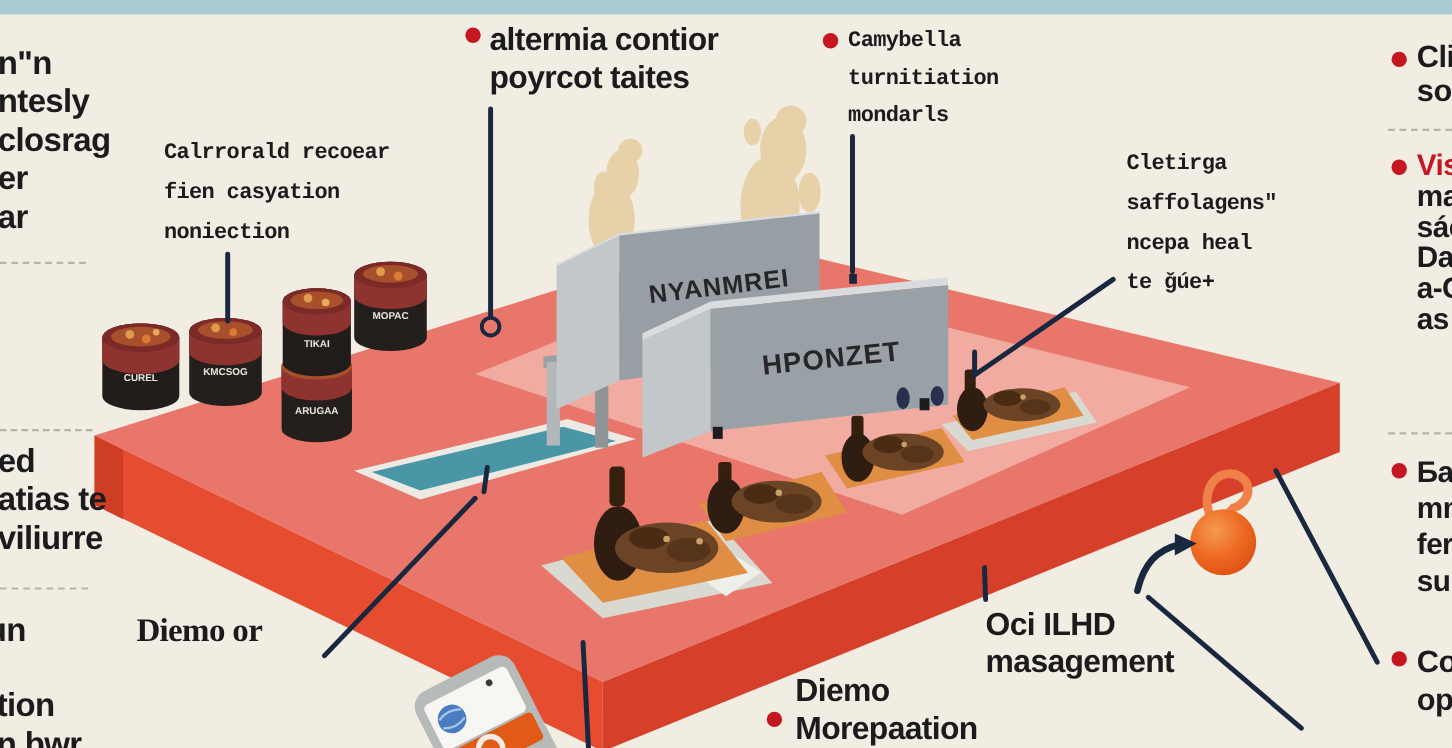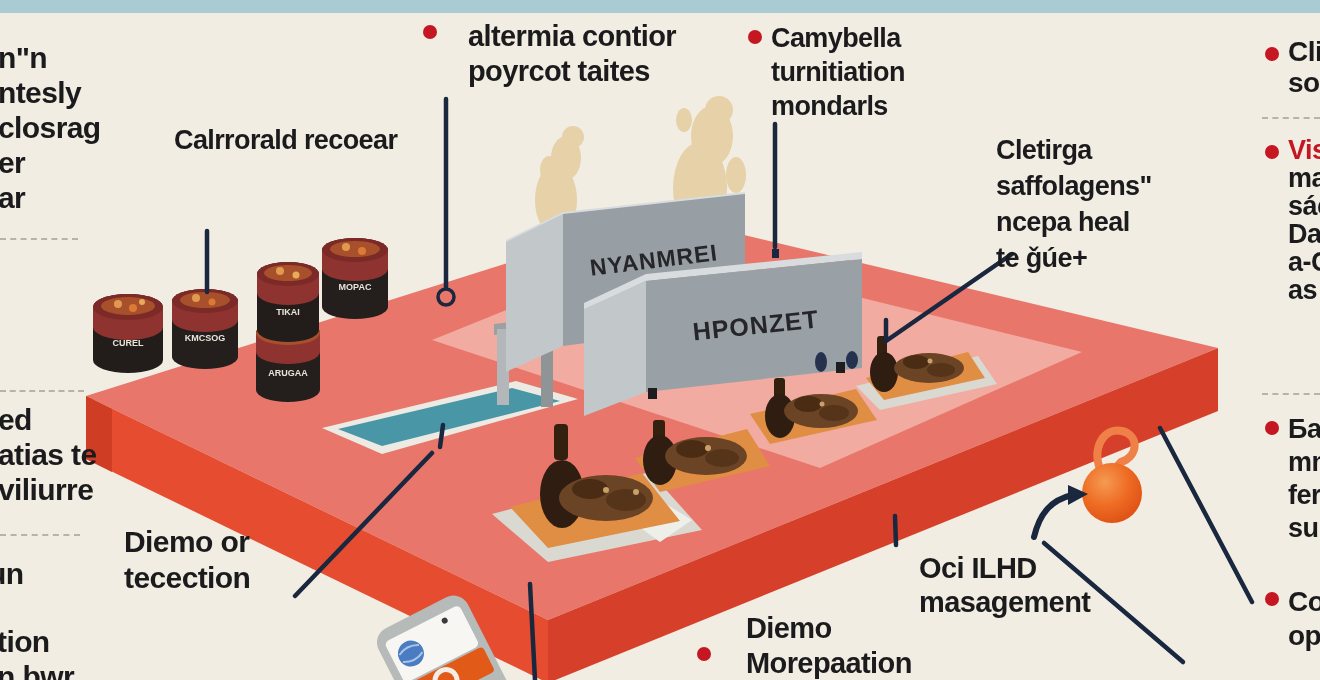--- a/index.html
+++ b/index.html
@@ -5,22 +5,22 @@
   html,body{margin:0;padding:0;}
   body{
     width:1320px;height:680px;position:relative;overflow:hidden;
     background:#f2ede3;
     font-family:"Liberation Sans",sans-serif;
   }
   .topstrip{position:absolute;left:0;top:0;width:1320px;height:13px;background:#aacbd4;}
   .stage{position:absolute;left:0;top:0;width:1320px;height:680px;}
   .lbl{position:absolute;font-weight:bold;color:#1b1b1d;letter-spacing:-0.6px;}
   .lbl div{white-space:nowrap;}
-  .f29{font-size:29px;line-height:35px;margin-left:23px;}
-  .f28{font-size:27px;line-height:36px;}
+  .f29{font-size:29px;line-height:35px;}
+  .f28{font-size:20px;line-height:36px;font-family:Liberation Mono, monospace;}
   .f30{font-size:30px;line-height:35px;}
   .f27{font-size:27px;line-height:28px;}
   .bullet{position:absolute;width:14px;height:14px;border-radius:50%;background:#c41722;}
   .divider{position:absolute;border-top:2px dashed #b9b2a6;height:0;}
   .red-text{color:#c41722;}
   .rc-group{position:absolute;font-weight:bold;color:#1b1b1d;letter-spacing:-0.5px;}
   .rc-group div{white-space:nowrap;}
 </style>
 </head>
 <body>
@@ -223,47 +223,48 @@
 
 <div class="lbl f30" style="left:-12px;top:556px;">
   <div>un</div>
 </div>
 
 <div class="lbl f30" style="left:-3px;top:624px;">
   <div>tion</div>
   <div>n bwr</div>
 </div>
 
-<div class="lbl f28" style="left:174px;top:122px;">
+<div class="lbl f28" style="left:149px;top:122px;">
   <div>Calrrorald recoear</div>
+  <div>fien casyation</div>
+  <div>noniection</div>
 </div>
 
 <span class="bullet" style="left:423px;top:25px;"></span>
 <div class="lbl f29" style="left:445px;top:19px;">
   <div>altermia contior</div>
   <div>poyrcot taites</div>
 </div>
 
 <span class="bullet" style="left:748px;top:30px;"></span>
 <div class="lbl f28" style="left:771px;top:21px;line-height:34px;">
   <div>Camybella</div>
   <div>turnitiation</div>
   <div>mondarls</div>
 </div>
 
-<div class="lbl f28" style="left:996px;top:132px;">
+<div class="lbl f28" style="left:1024px;top:132px;">
   <div>Cletirga</div>
   <div>saffolagens"</div>
   <div>ncepa heal</div>
   <div>te ǧúe+</div>
 </div>
 
-<div class="lbl f30" style="left:124px;top:524px;line-height:36px;">
+<div class="lbl f30" style="left:124px;top:556px;line-height:36px;font-family:Liberation Serif, serif;">
   <div>Diemo or</div>
-  <div>tecection</div>
 </div>
 
 <span class="bullet" style="left:697px;top:647px;"></span>
 <div class="lbl f29" style="left:723px;top:611px;">
   <div>Diemo</div>
   <div>Morepaation</div>
 </div>
 
 <div class="lbl f29" style="left:896px;top:551px;line-height:34px;">
   <div>Oci ILHD</div>

